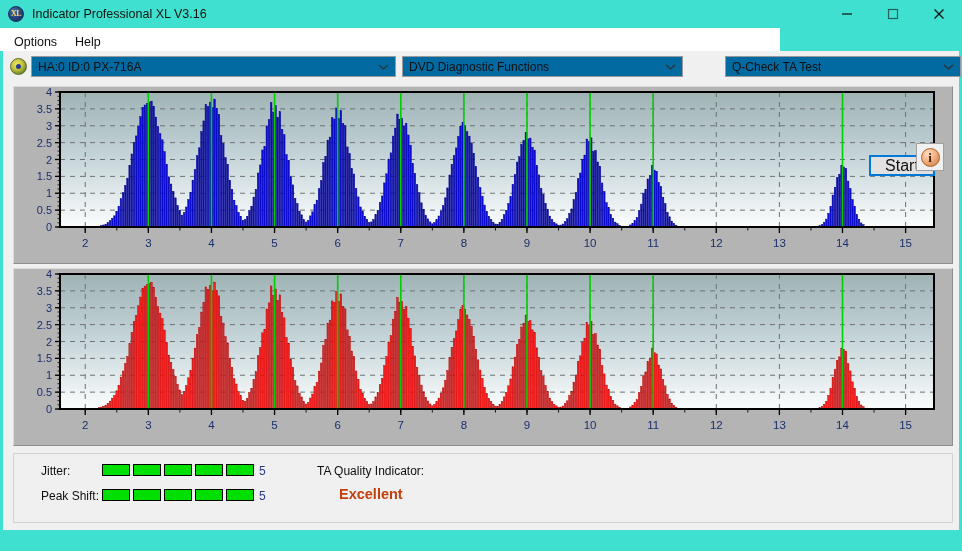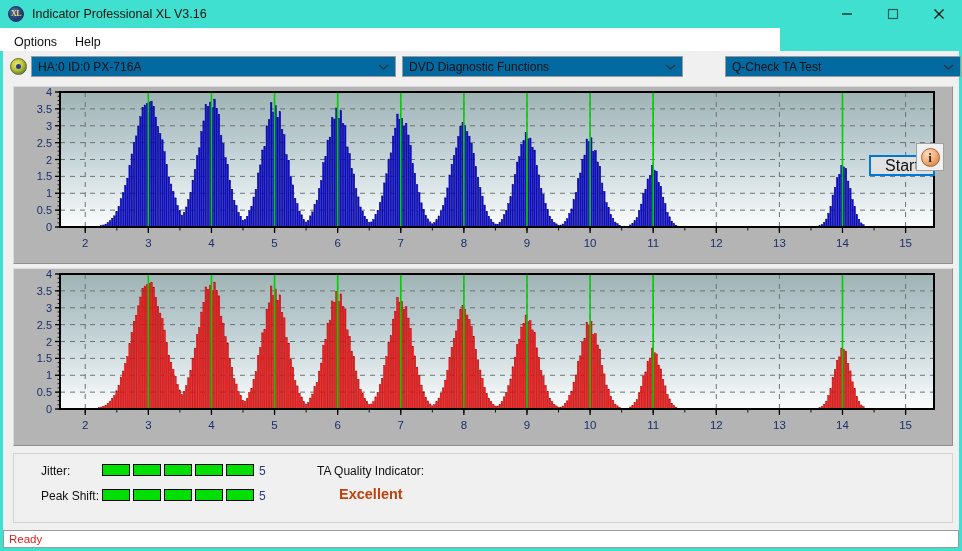--- a/index.html
+++ b/index.html
@@ -1155,17 +1155,14 @@
     </div>
 
     <div id="start-button">Start</div>
 
     <div id="info-button">
       <div id="info-circle">i</div>
     </div>
 
   </div>
 
-  <div id="statusbar">
-    <span id="status-text">Ready</span>
-  </div>
 
 </div>
 
 </body></html>

